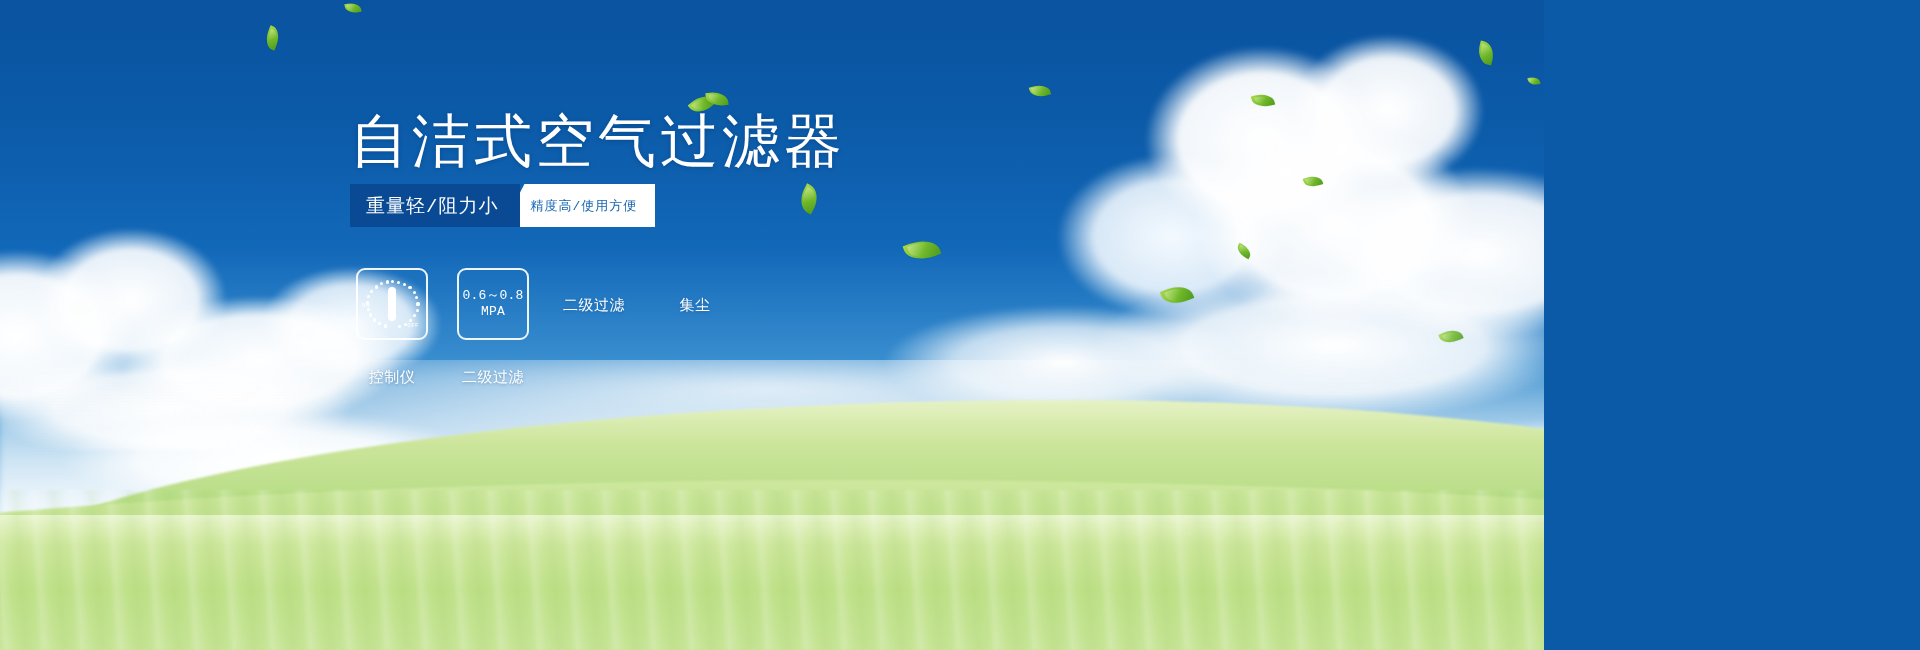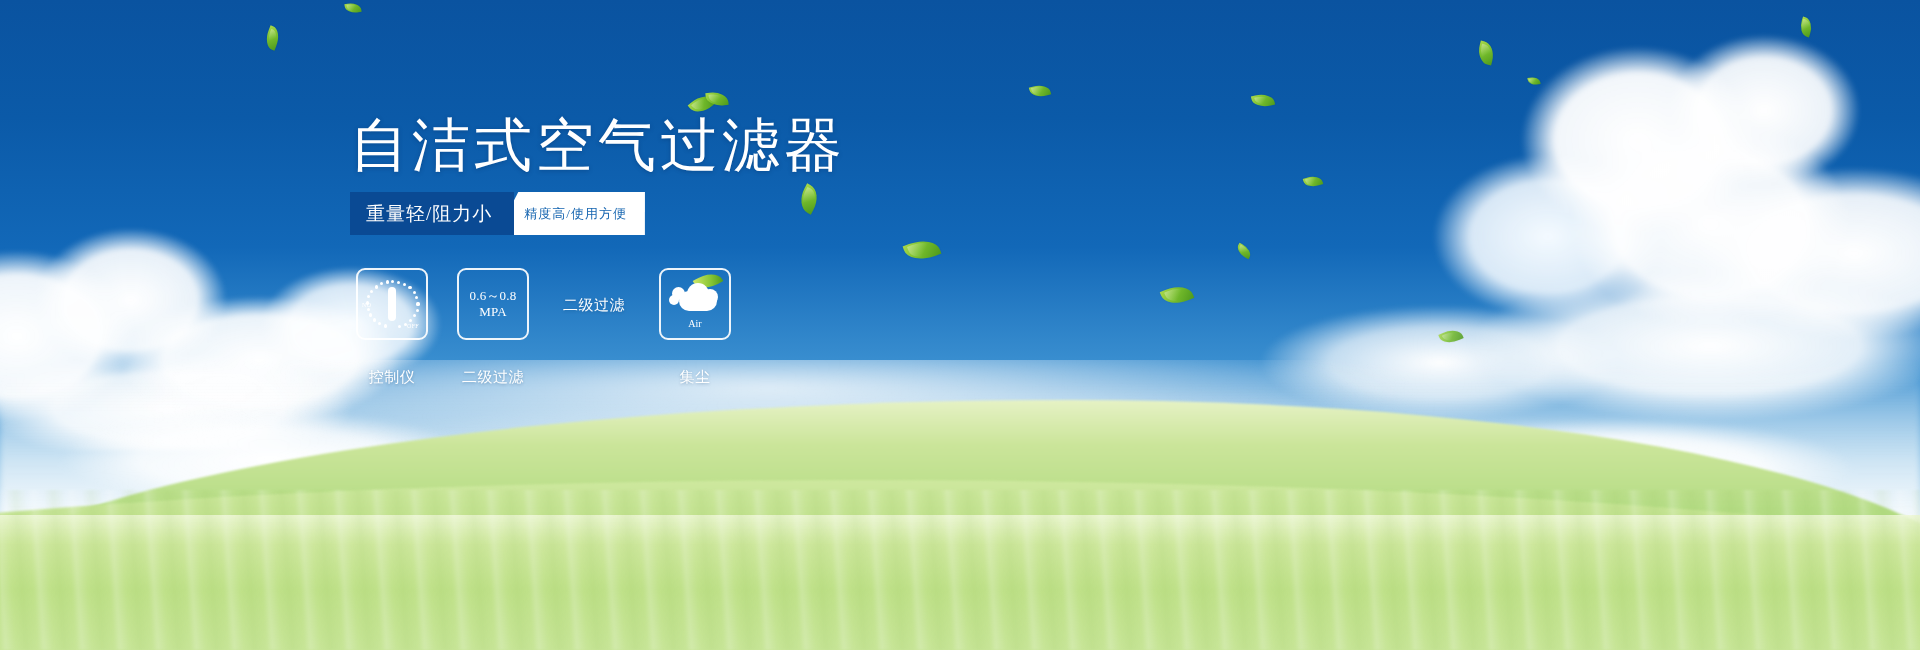--- a/index.html
+++ b/index.html
@@ -1,19 +1,19 @@
 <!DOCTYPE html>
 <html><head>
 <meta charset="utf-8">
 <style>
   html,body{margin:0;padding:0;background:#0b5aa8;}
   *{box-sizing:border-box;}
   .banner{
-    position:relative;width:1920px;height:650px;overflow:hidden;
-    font-family:Liberation Serif, serif;
+    position:relative;width:1544px;height:650px;overflow:hidden;
+    font-family:Liberation Mono, monospace;
     background:linear-gradient(180deg,#0a53a0 0%,#0b5aa8 18%,#1268b8 38%,#3a8fd0 56%,#8fc3e6 70%,#d7eaf6 80%,#eef6f3 88%,#e9f3e2 100%);
   }
 
   
   .sky-haze{
     position:absolute;left:0;right:0;top:300px;height:230px;
     background:radial-gradient(ellipse 1100px 180px at 52% 92%,rgba(255,255,255,.92) 0%,rgba(255,255,255,.55) 35%,rgba(255,255,255,0) 72%);
     filter:blur(6px);
   }
   .cloudbank{position:absolute;pointer-events:none;}
@@ -92,21 +92,21 @@
 
   
   .content{position:absolute;left:0;top:0;width:1920px;height:650px;}
 
   .title{
     position:absolute;left:350px;top:113px;width:800px;
     font-size:58px;line-height:66px;letter-spacing:4px;color:#fff;font-weight:400;
     text-shadow:0 1px 4px rgba(0,40,90,.35);white-space:nowrap;
   }
 
-  .tagline{position:absolute;left:350px;top:192px;display:flex;align-items:stretch;height:43px;}
+  .tagline{position:absolute;left:350px;top:184px;display:flex;align-items:stretch;height:43px;}
   .tag-a{
     background:#0a4a94;color:#fff;font-size:19px;letter-spacing:1px;
     display:flex;align-items:center;padding:0 22px 0 16px;white-space:nowrap;
     position:relative;z-index:2;
   }
   .tag-b{
     background:#fff;color:#1665b0;font-size:13px;letter-spacing:1px;
     display:flex;align-items:center;padding:0 18px 0 28px;white-space:nowrap;
     position:relative;margin-left:-18px;
     clip-path:polygon(22px 0,100% 0,100% 100%,0 100%);
@@ -239,29 +239,18 @@
         </div>
         <div class="flabel">二级过滤</div>
       </div>
 
 
       <div class="feature">
         <div class="flabel">二级过滤</div>
       </div>
 
       <div class="feature">
-        <div class="fbox">
-          <div class="aircloud">
-            <span class="ac-leaf"></span>
-            <span class="ac-b3"></span>
-              <span class="ac-b4"></span>
-            <span class="ac-b1"></span>
-              <span class="ac-b2"></span>
-            <span class="ac-main"></span>
-            <span class="ac-text">Air</span>
-          </div>
-        </div>
         <div class="flabel">集尘</div>
       </div>
 
     </div>
   </div>
 </div>
 
 </body></html>

